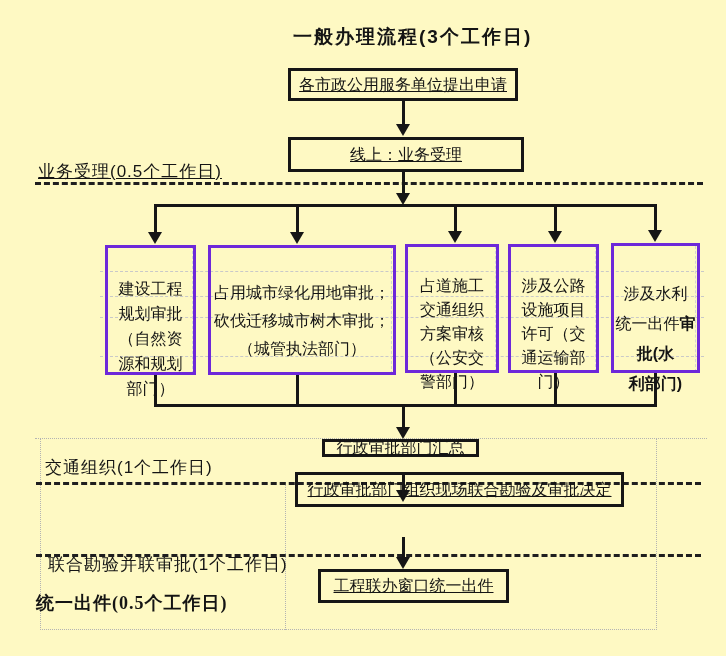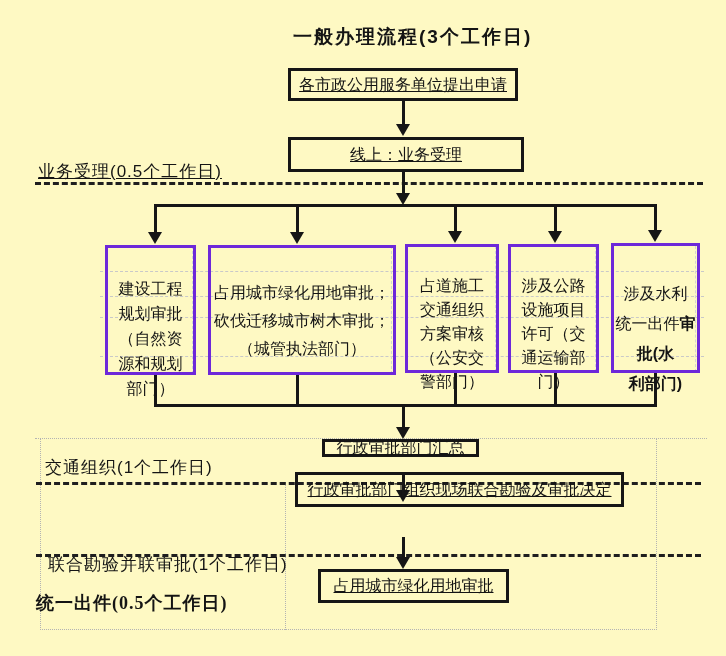--- a/index.html
+++ b/index.html
@@ -142,17 +142,17 @@
 
   <div class="box" style="left:295px;top:472px;width:329px;height:35px;">
     <span>行政审批部门组织现场联合勘验及审批决定</span>
   </div>
   <div class="stage" style="left:38px;top:553px;margin-left:10px;">联合勘验并联审批(1个工作日)</div>
   <div class="dash" style="left:36px;top:554px;width:665px;"></div>
   <div class="vline" style="left:402px;top:537px;height:21px;"></div>
   <div class="ah" style="left:396px;top:557px;"></div>
 
   <div class="box" style="left:318px;top:569px;width:191px;height:34px;">
-    <span>占用城市绿化用地审批</span>
+    <span>工程联办窗口统一出件</span>
   </div>
   <div class="stage bold" style="left:36px;top:591px;font-size:18px;font-family:Liberation Serif, serif;">统一出件(0.5个工作日)</div>
 
 </div>
 
 </body></html>

